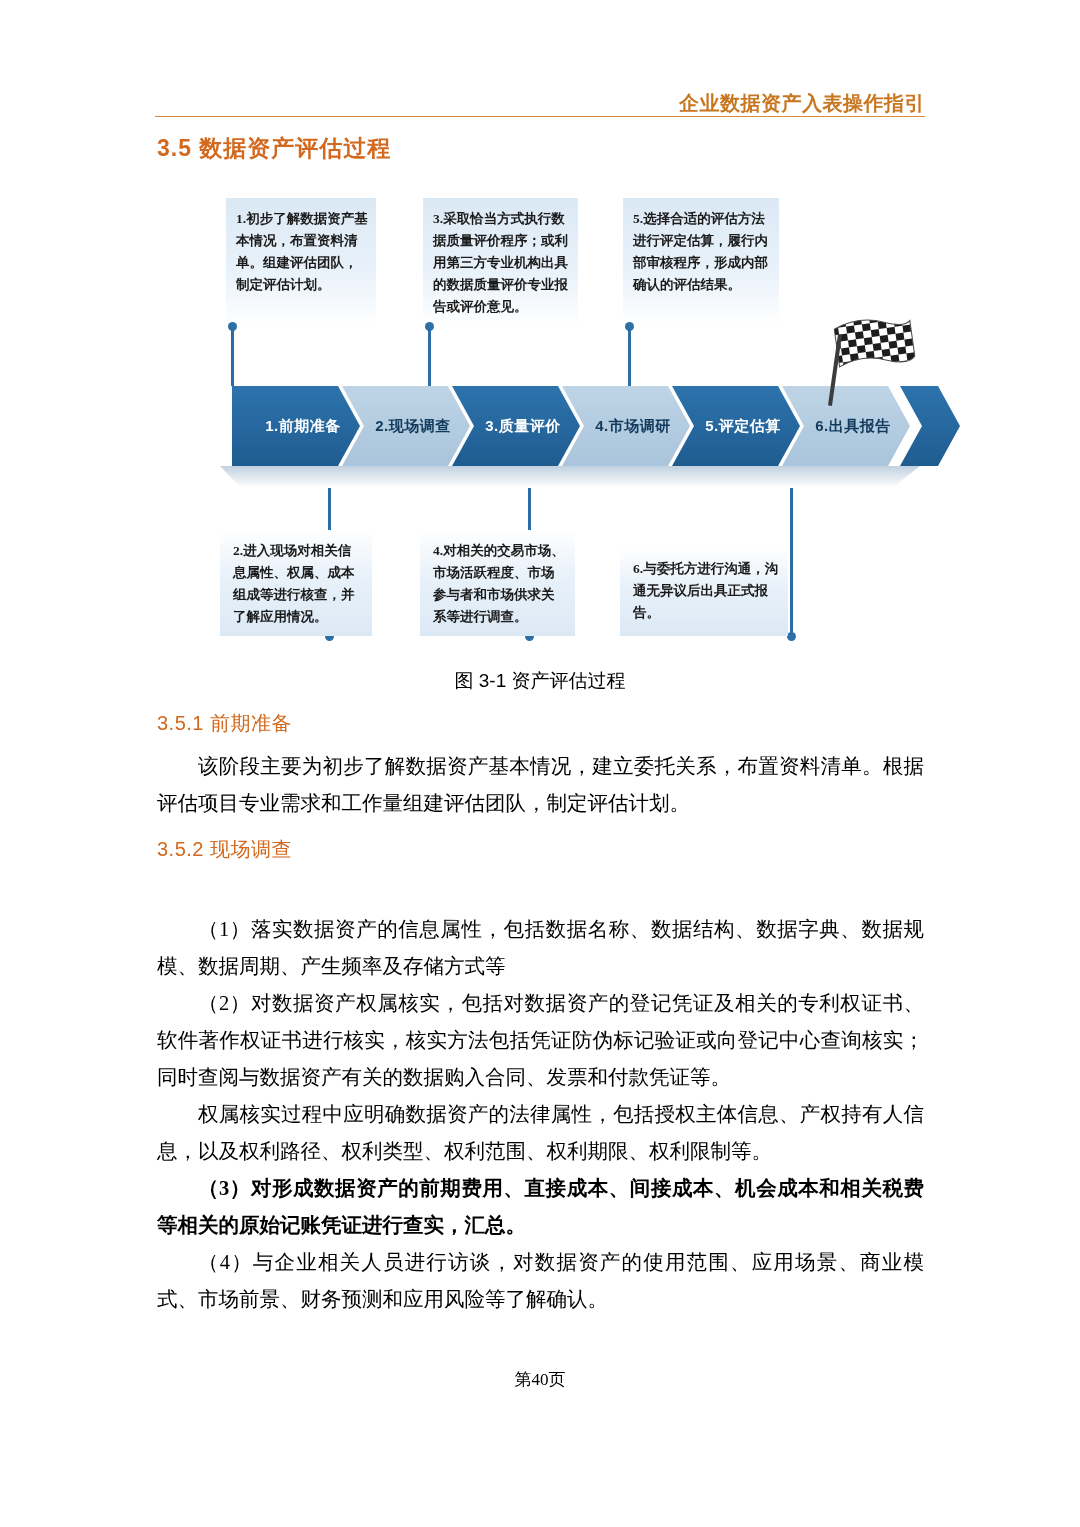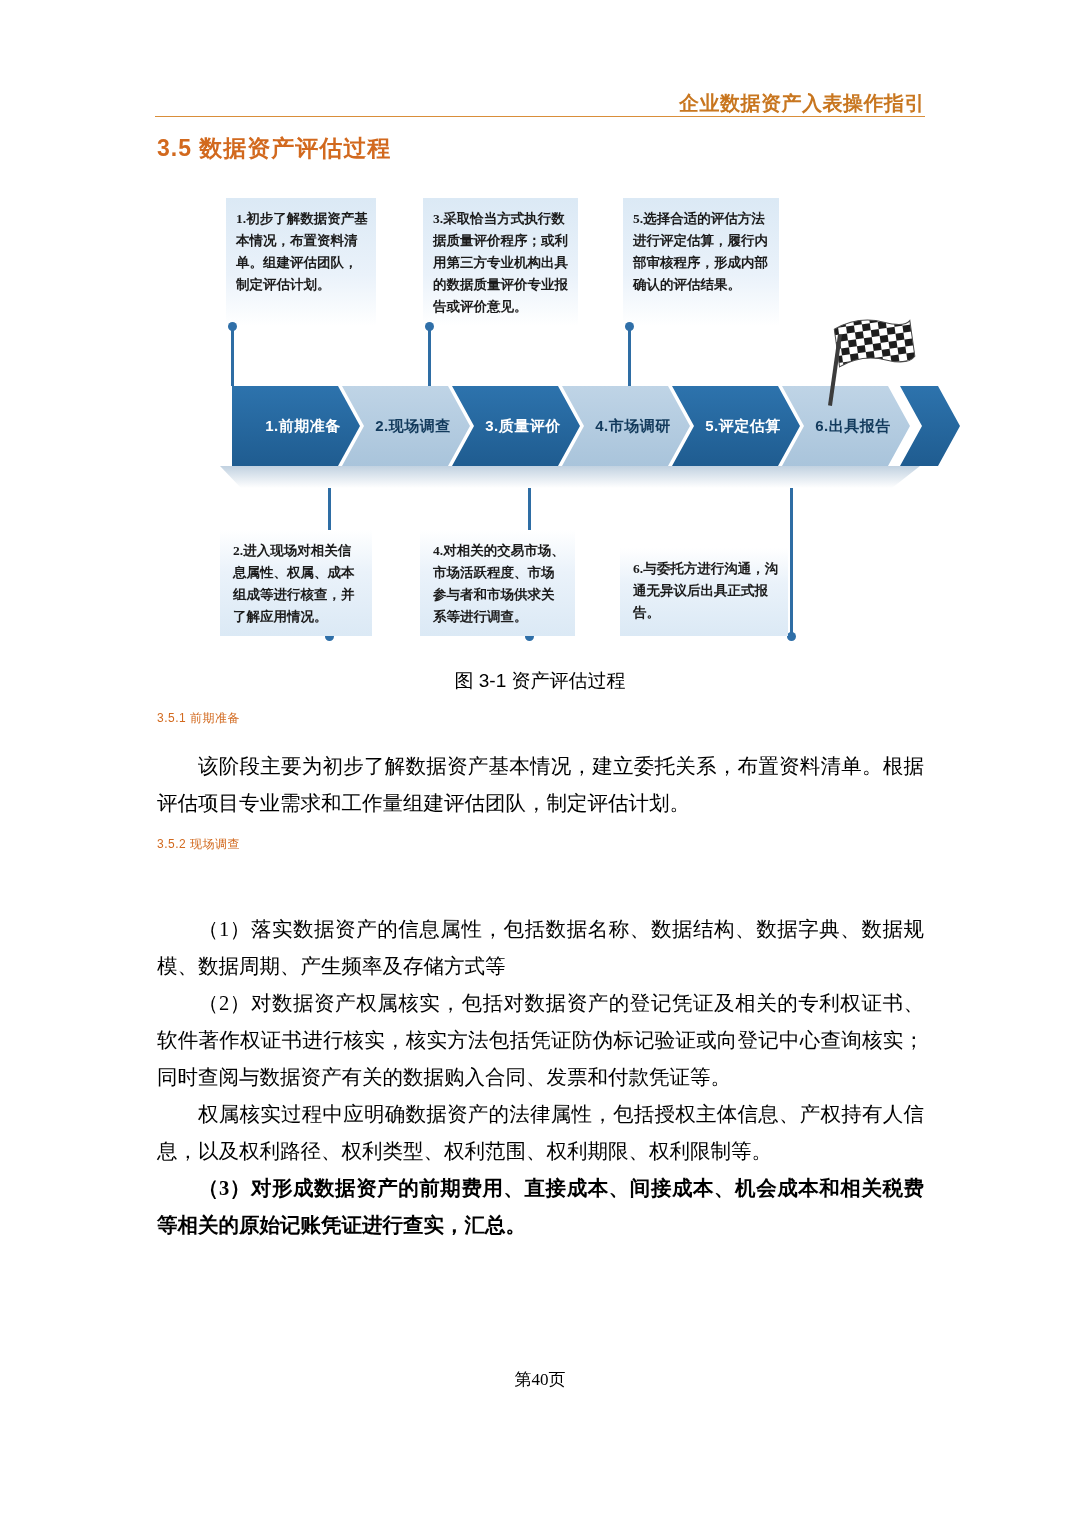--- a/index.html
+++ b/index.html
@@ -36,21 +36,21 @@
     font-family:"Liberation Sans", sans-serif;
     font-size:23px;
     font-weight:bold;
     color:#d2691e;
     letter-spacing:1px;
   }
   .h3{
     position:absolute;
     left:157px;
     font-family:"Liberation Sans", sans-serif;
-    font-size:12px;
+    font-size:20px;
     color:#d2691e;
     letter-spacing:0.5px;
   }
   .para{
     position:absolute;
     left:157px;
     width:767px;
     font-size:20.5px;
     line-height:37px;
     text-align:justify;
@@ -218,15 +218,16 @@
   <div class="fig-caption">图 3-1 资产评估过程</div>
 
   <div class="h3" style="top:710px;">3.5.1 前期准备</div>
   <div class="para" style="top:748px;">该阶段主要为初步了解数据资产基本情况，建立委托关系，布置资料清单。根据评估项目专业需求和工作量组建评估团队，制定评估计划。</div>
 
   <div class="h3" style="top:836px;">3.5.2 现场调查</div>
   <div class="para" style="top:911px;">（1）落实数据资产的信息属性，包括数据名称、数据结构、数据字典、数据规模、数据周期、产生频率及存储方式等</div>
   <div class="para" style="top:985px;">（2）对数据资产权属核实，包括对数据资产的登记凭证及相关的专利权证书、软件著作权证书进行核实，核实方法包括凭证防伪标记验证或向登记中心查询核实；同时查阅与数据资产有关的数据购入合同、发票和付款凭证等。</div>
   <div class="para" style="top:1096px;">权属核实过程中应明确数据资产的法律属性，包括授权主体信息、产权持有人信息，以及权利路径、权利类型、权利范围、权利期限、权利限制等。</div>
   <div class="para" style="top:1170px;font-weight:bold;">（3）对形成数据资产的前期费用、直接成本、间接成本、机会成本和相关税费等相关的原始记账凭证进行查实，汇总。</div>
+  <div class="para" style="top:1244px;">（4）与企业相关人员进行访谈，对数据资产的使用范围、应用场景、商业模式、市场前景、财务预测和应用风险等了解确认。</div>
 
   <div class="footer">第40页</div>
 </div>
 
 </body></html>

